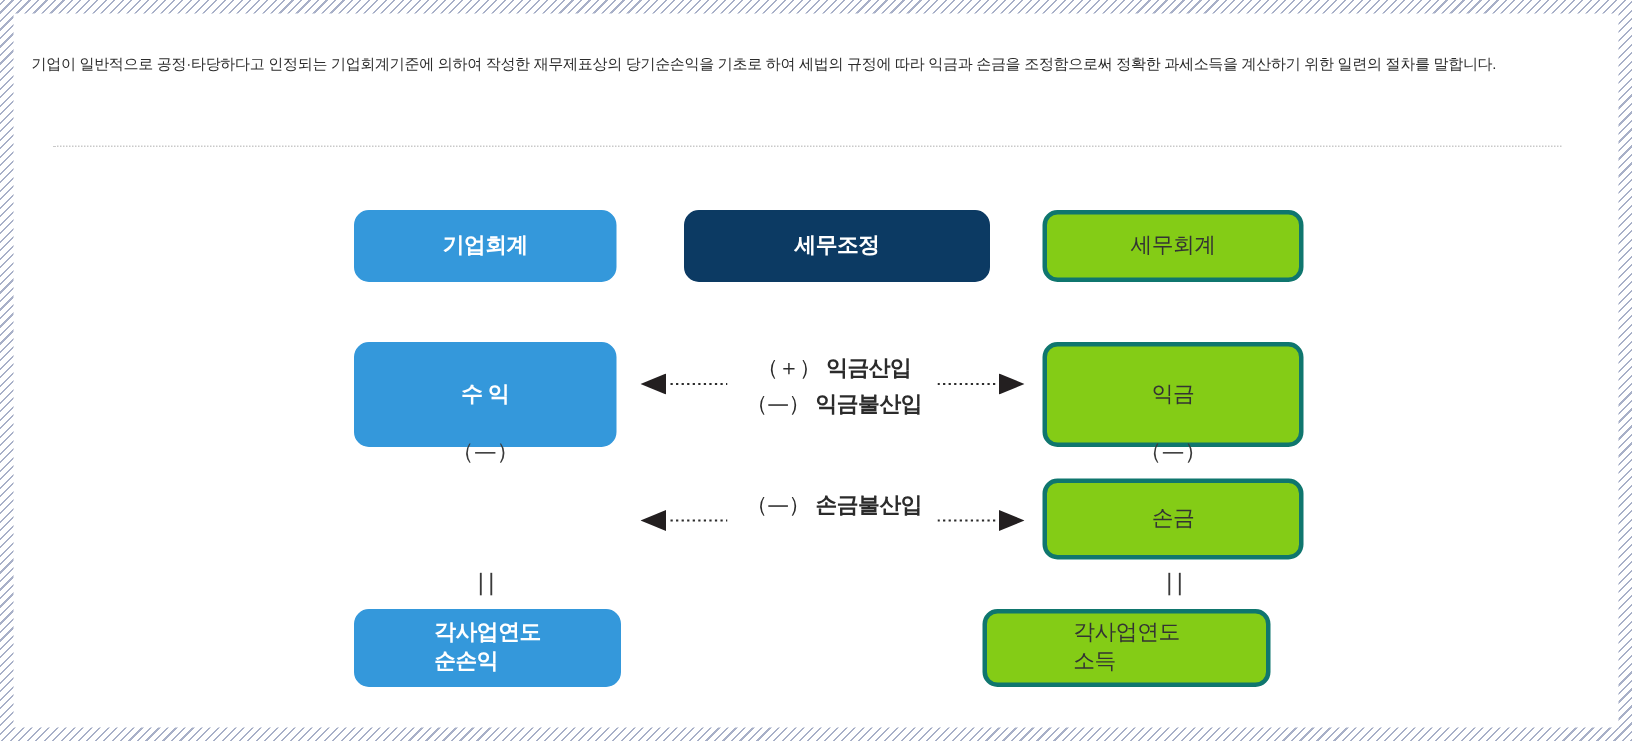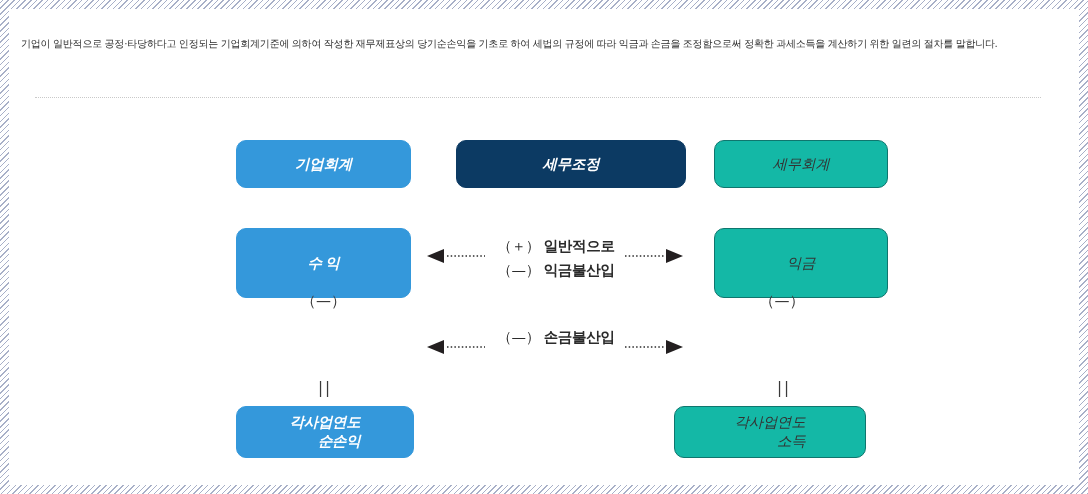--- a/index.html
+++ b/index.html
@@ -65,51 +65,49 @@
     width: 100%;
     height: 100%;
   }
 
   .box {
     position: absolute;
     box-sizing: border-box;
     display: flex;
     align-items: center;
     justify-content: center;
-    text-align: right;
+    text-align: left;
     font-size: 14.5px;
     line-height: 19px;
     letter-spacing: -0.3px;
     border-radius: 10px;
-    font-style: italic;
   }
   .box.blue {
     background: #3498db;
     color: #ffffff;
     font-weight: bold;
     border: 1px solid #3498db;
   }
   .box.navy {
     background: #0c3a63;
     color: #ffffff;
     font-weight: bold;
     border: 1px solid #0c3a63;
   }
   .box.plain {
-    background: #14b8a6;
+    background: #84cc16;
     color: #333333;
-    border: 1px solid #0f766e;
+    border: 3px solid #0f766e;
     font-weight: normal;
-    margin-left: 19px;
   }
 
   
   .col-l  { left: 227px;  width: 175px; }
   .col-l2 { left: 227px;  width: 178px; }
-  .col-m  { left: 447px;  width: 230px; }
+  .col-m  { left: 447px;  width: 204px; }
   .col-r  { left: 686px;  width: 174px; }
   .col-r2 { left: 646px;  width: 192px; }
 
   .row-1 { top: 131px; height: 48px; }
   .row-2 { top: 219px; height: 70px; }
   .row-3 { top: 310px; height: 54px; }
   .row-4 { top: 397px; height: 52px; }
 
   
   .op {
@@ -194,31 +192,34 @@
       <div class="arrow arr-r1">
         <svg width="58" height="14" viewBox="0 0 58 14">
           <line x1="0" y1="7" x2="40" y2="7" stroke="#2b2b2b" stroke-width="1.4" stroke-dasharray="1.5 2.2"></line>
           <polygon points="58,7 41,0 41,14" fill="#231f20"></polygon>
         </svg>
       </div>
 
       <div class="mid-label mid-1">
         <div>
           <span class="sign">（＋）</span>
-          <span>일반적으로</span>
+          <span>익금산입</span>
         </div>
         <div>
           <span class="sign">（—）</span>
           <span>익금불산입</span>
         </div>
       </div>
 
       <div class="op op-minus-left">（—）</div>
       <div class="op op-minus-right">（—）</div>
 
+      <div class="box plain col-r row-3">
+        <span>손금</span>
+      </div>
 
       <div class="arrow arr-l2">
         <svg width="58" height="14" viewBox="0 0 58 14">
           <line x1="20" y1="7" x2="58" y2="7" stroke="#2b2b2b" stroke-width="1.4" stroke-dasharray="1.5 2.2"></line>
           <polygon points="0,7 17,0 17,14" fill="#231f20"></polygon>
         </svg>
       </div>
       <div class="arrow arr-r2">
         <svg width="58" height="14" viewBox="0 0 58 14">
           <line x1="0" y1="7" x2="40" y2="7" stroke="#2b2b2b" stroke-width="1.4" stroke-dasharray="1.5 2.2"></line>

